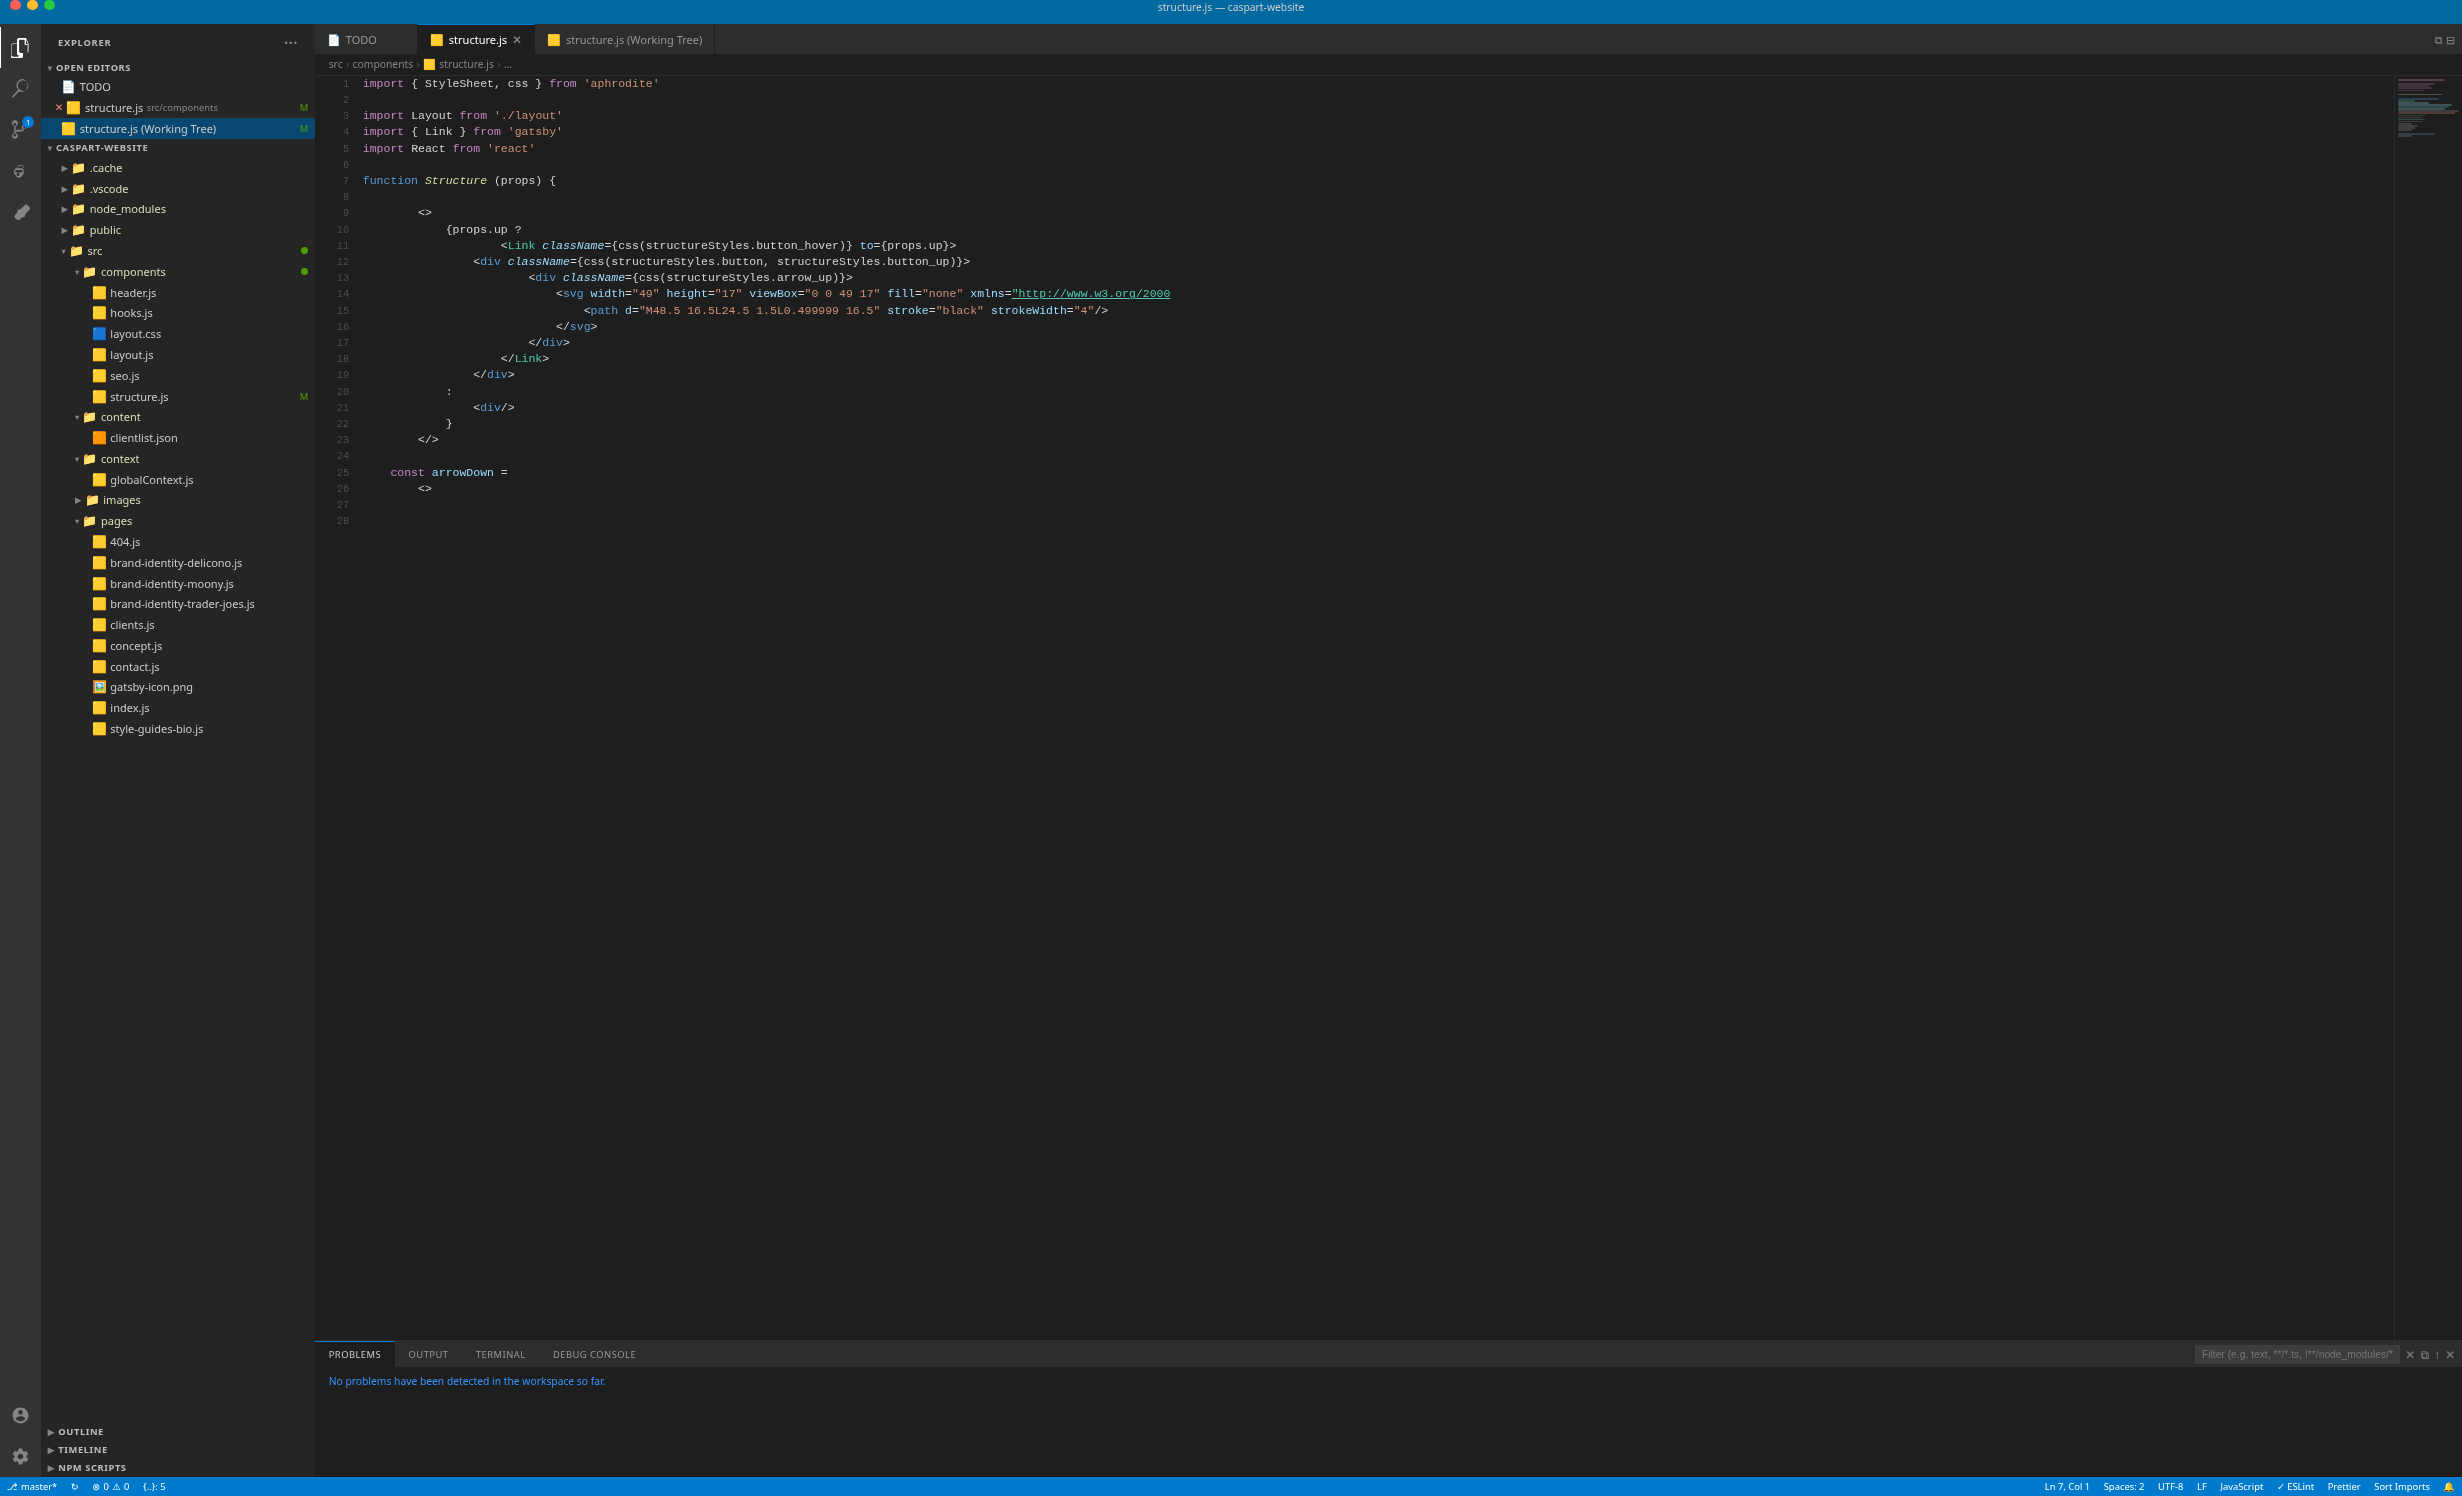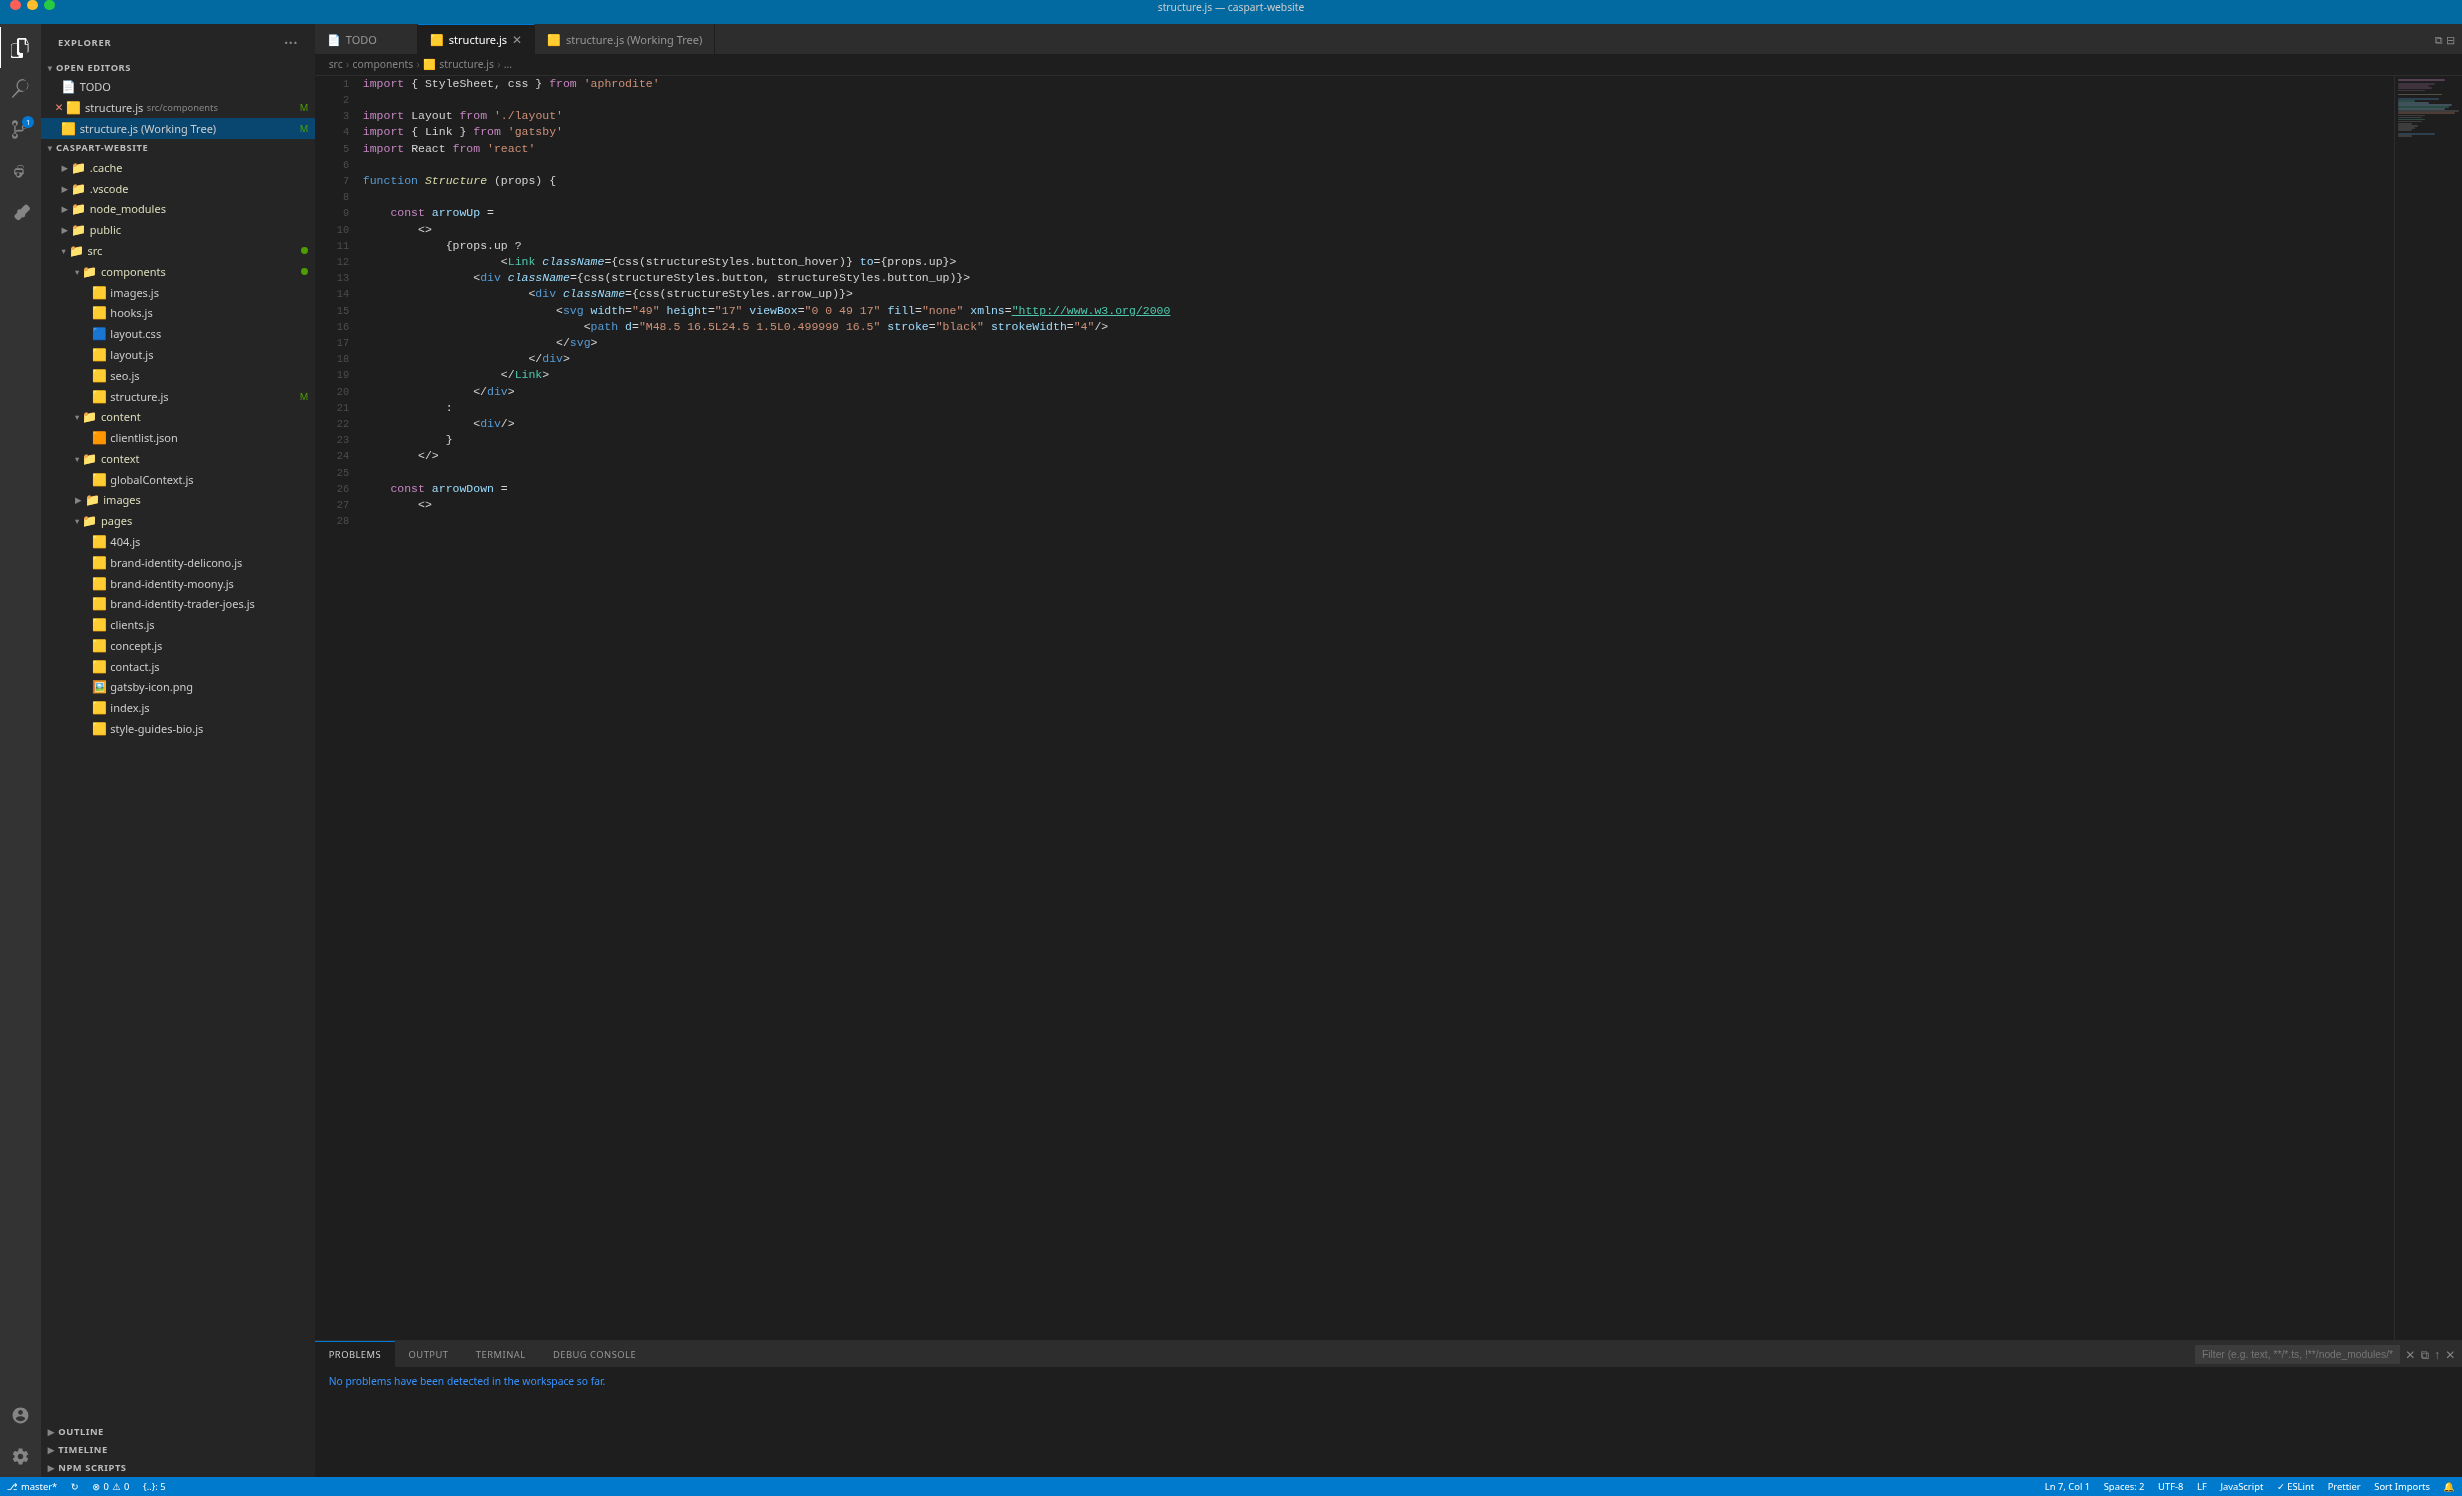--- a/index.html
+++ b/index.html
@@ -475,21 +475,21 @@
           <span class="badge-dot"></span>
         </div>
         <div class="tree-item" style="padding-left:34px;">
           <span class="arrow">▾</span>
           <span class="icon" style="margin-left:3.4px;">📁</span>
           <span style="color:#ddb">components</span>
           <span class="badge-dot"></span>
         </div>
         <div class="tree-item" style="padding-left:51px;">
           <span class="icon">🟨</span>
-          <span>images.js</span>
+          <span>header.js</span>
         </div>
         <div class="tree-item" style="padding-left:51px;">
           <span class="icon">🟨</span>
           <span>hooks.js</span>
         </div>
         <div class="tree-item" style="padding-left:51px;">
           <span class="icon">🟦</span>
           <span>layout.css</span>
         </div>
         <div class="tree-item" style="padding-left:51px;">
@@ -663,21 +663,20 @@
       </div>
       <div id="code-content">
         <div class="code-line"><span class="kw">import</span> <span class="plain">{ StyleSheet, css }</span> <span class="kw">from</span> <span class="str">'aphrodite'</span></div>
         <div class="code-line">&nbsp;</div>
         <div class="code-line"><span class="kw">import</span> <span class="plain">Layout</span> <span class="kw">from</span> <span class="str">'./layout'</span></div>
         <div class="code-line"><span class="kw">import</span> <span class="plain">{ Link }</span> <span class="kw">from</span> <span class="str">'gatsby'</span></div>
         <div class="code-line"><span class="kw">import</span> <span class="plain">React</span> <span class="kw">from</span> <span class="str">'react'</span></div>
         <div class="code-line">&nbsp;</div>
         <div class="code-line"><span class="kw2">function</span> <span class="fn it">Structure</span> <span class="plain">(props) {</span></div>
         <div class="code-line">&nbsp;</div>
-        <div class="code-line">    <span class="kw">const</span> <span class="prop">arrowUp</span> <span class="plain">=</span></div>
         <div class="code-line">        <span class="plain">&lt;&gt;</span></div>
         <div class="code-line">            <span class="plain">{props.up ?</span></div>
         <div class="code-line">                    <span class="plain">&lt;</span><span class="tag">Link</span> <span class="attr it">className</span><span class="plain">={css(structureStyles.button_hover)}</span> <span class="attr">to</span><span class="plain">={props.up}&gt;</span></div>
         <div class="code-line">                <span class="plain">&lt;</span><span class="kw2">div</span> <span class="attr it">className</span><span class="plain">={css(structureStyles.button, structureStyles.button_up)}&gt;</span></div>
         <div class="code-line">                        <span class="plain">&lt;</span><span class="kw2">div</span> <span class="attr it">className</span><span class="plain">={css(structureStyles.arrow_up)}&gt;</span></div>
         <div class="code-line">                            <span class="plain">&lt;</span><span class="kw2">svg</span> <span class="attr">width</span><span class="plain">=</span><span class="str">"49"</span> <span class="attr">height</span><span class="plain">=</span><span class="str">"17"</span> <span class="attr">viewBox</span><span class="plain">=</span><span class="str">"0 0 49 17"</span> <span class="attr">fill</span><span class="plain">=</span><span class="str">"none"</span> <span class="attr">xmlns</span><span class="plain">=</span><span class="url-link">"http://www.w3.org/2000</span></div>
         <div class="code-line">                                <span class="plain">&lt;</span><span class="kw2">path</span> <span class="attr">d</span><span class="plain">=</span><span class="str">"M48.5 16.5L24.5 1.5L0.499999 16.5"</span> <span class="attr">stroke</span><span class="plain">=</span><span class="str">"black"</span> <span class="attr">strokeWidth</span><span class="plain">=</span><span class="str">"4"</span><span class="plain">/&gt;</span></div>
         <div class="code-line">                            <span class="plain">&lt;/</span><span class="kw2">svg</span><span class="plain">&gt;</span></div>
         <div class="code-line">                        <span class="plain">&lt;/</span><span class="kw2">div</span><span class="plain">&gt;</span></div>
         <div class="code-line">                    <span class="plain">&lt;/</span><span class="tag">Link</span><span class="plain">&gt;</span></div>

